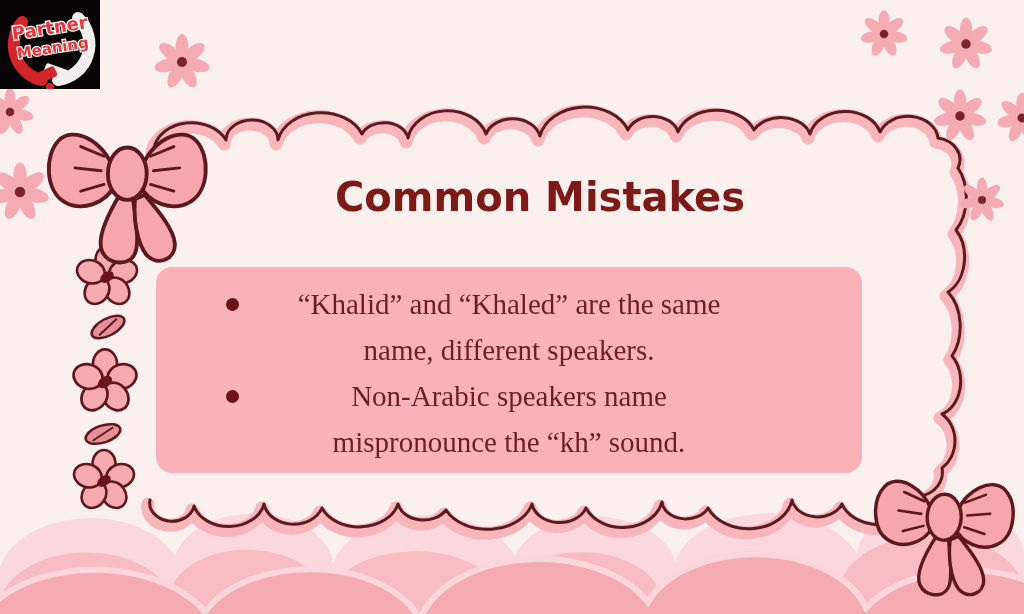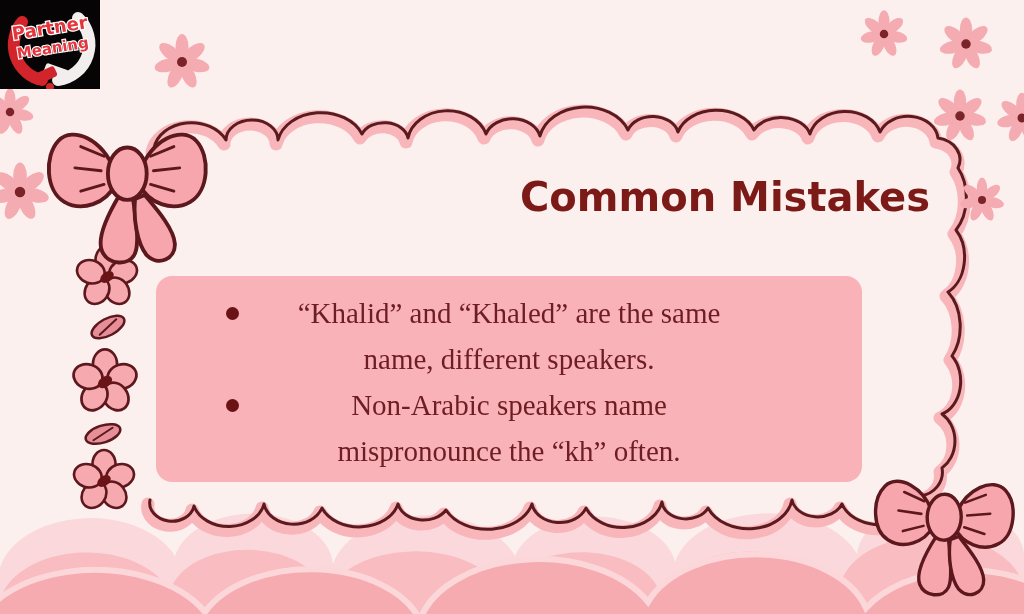--- a/index.html
+++ b/index.html
@@ -1,23 +1,23 @@
 <!DOCTYPE html>
 <html><head>
 <meta charset="utf-8">
 <style>
   html,body{margin:0;padding:0;background:#fcf0ee;}
   .canvas{position:relative;width:1024px;height:614px;overflow:hidden;background:#fcf0ee;font-family:"Liberation Serif",serif;}
   .deco-layer{position:absolute;left:0;top:0;width:1024px;height:614px;display:block;}
   .logo{position:absolute;left:0;top:0;width:100px;height:89px;background:#060405;z-index:30;}
   .logo svg{display:block;width:100%;height:100%;}
-  .page-title{position:absolute;left:150px;top:174px;width:780px;text-align:right;
+  .page-title{position:absolute;left:150px;top:174px;width:780px;text-align:center;
     font-family:"DejaVu Sans",sans-serif;font-weight:bold;font-size:40px;letter-spacing:0px;
     color:#7b1a17;z-index:20;}
-  .card{position:absolute;left:156px;top:276px;width:706px;height:206px;border-radius:16px;
+  .card{position:absolute;left:156px;top:267px;width:706px;height:206px;border-radius:16px;
     background:#f9b2b8;z-index:15;}
   .card .item-line{font-size:29px;line-height:46px;text-align:center;color:#6e1d22;}
   .card .spacer{height:14px;}
   .bullet-dot{position:absolute;left:70px;width:13px;height:13px;border-radius:50%;background:#6b1215;}
   .bullet-dot.b1{top:31px;}
   .bullet-dot.b2{top:123px;}
 </style>
 </head>
 <body>
 
@@ -112,17 +112,17 @@
   <div class="card">
     <span class="bullet-dot b1"></span>
     <span class="bullet-dot b2"></span>
     <div class="spacer"></div>
     <div>
       <div class="item-line">“Khalid” and “Khaled” are the same</div>
       <div class="item-line">name, different speakers.</div>
     </div>
     <div>
       <div class="item-line">Non-Arabic speakers name</div>
-      <div class="item-line">mispronounce the “kh” often.</div>
+      <div class="item-line">mispronounce the “kh” sound.</div>
     </div>
   </div>
 
 </div>
 
 </body></html>

